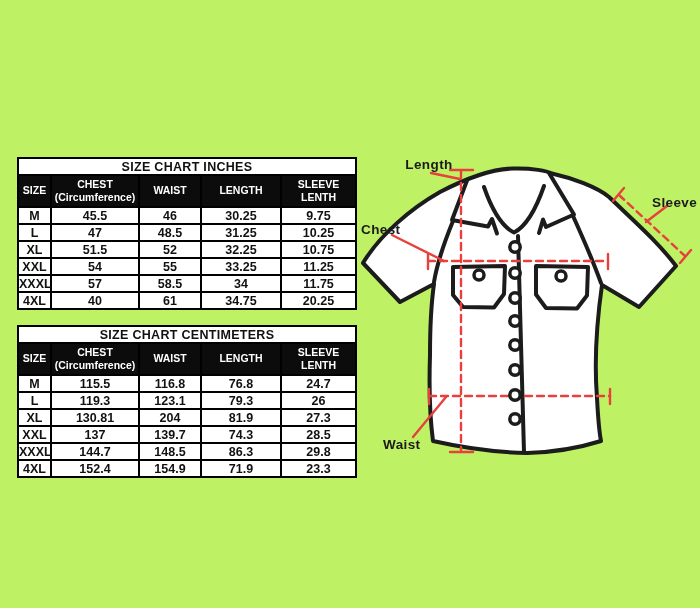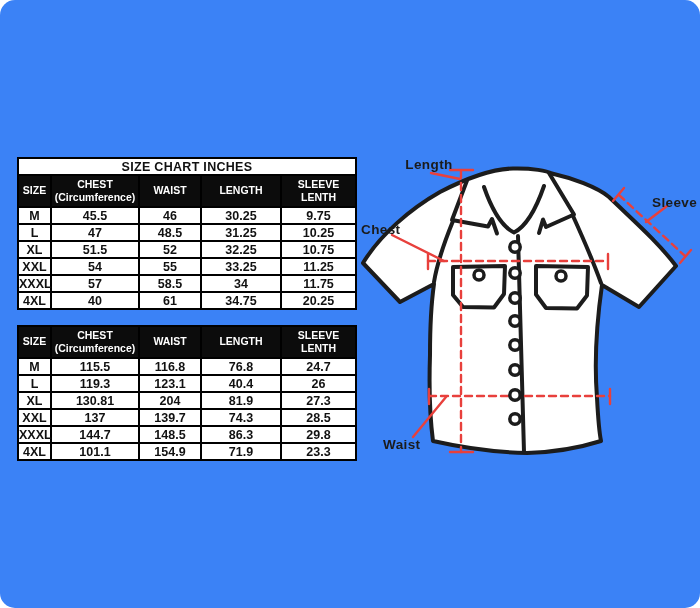--- a/index.html
+++ b/index.html
@@ -1,17 +1,17 @@
 <!DOCTYPE html>
 <html><head>
 <meta charset="utf-8">
 <style>
   html,body{margin:0;padding:0;background:#fff;}
-  .canvas{position:relative;width:700px;height:608px;background:#3b82f6;overflow:hidden;
-          font-family:"Liberation Sans",sans-serif;border-radius:15px;}
+  .canvas{position:relative;width:700px;height:608px;background:#bef264;overflow:hidden;
+          font-family:"Liberation Sans",sans-serif;}
   .sizechart{position:absolute;left:17px;width:338px;border-collapse:collapse;table-layout:fixed;}
   .sizechart.inches{top:157px;}
   .sizechart.cm{top:325px;}
   .sizechart td,.sizechart th{border:2px solid #000;}
   .title-cell{background:#ee1c24;color:#ffffff;font-size:16.5px;font-weight:bold;
               text-align:center;height:23px;letter-spacing:.3px;}
   .sizechart th{background:#0c0c0c;color:#ffffff;font-size:10.5px;font-weight:bold;
                 text-align:center;height:28px;line-height:1.25;white-space:pre-line;padding:1px 0;}
   .sizechart tbody td{font-size:12.5px;font-weight:bold;color:#111;text-align:center;
                       height:15px;padding:0;background:#fff;}
@@ -94,41 +94,44 @@
   <table class="sizechart cm">
     <colgroup>
         <col style="width:33px">
         <col style="width:88px">
         <col style="width:62px">
         <col style="width:80px">
         <col style="width:75px">
       </colgroup>
     <tbody>
       <tr>
+        <td class="title-cell" colspan="5">SIZE CHART CENTIMETERS</td>
+      </tr>
+      <tr>
         <th>SIZE</th>
         <th>CHEST
 (Circumference)</th>
         <th>WAIST</th>
         <th>LENGTH</th>
         <th>SLEEVE LENTH</th>
       </tr>
     </tbody>
     <tbody>
         <tr>
           <td>M</td>
           <td>115.5</td>
           <td>116.8</td>
           <td>76.8</td>
           <td>24.7</td>
         </tr>
         <tr>
           <td>L</td>
           <td>119.3</td>
           <td>123.1</td>
-          <td>40.4</td>
+          <td>79.3</td>
           <td>26</td>
         </tr>
         <tr>
           <td>XL</td>
           <td>130.81</td>
           <td>204</td>
           <td>81.9</td>
           <td>27.3</td>
         </tr>
         <tr>
@@ -140,21 +143,21 @@
         </tr>
         <tr>
           <td>XXXL</td>
           <td>144.7</td>
           <td>148.5</td>
           <td>86.3</td>
           <td>29.8</td>
         </tr>
         <tr>
           <td>4XL</td>
-          <td>101.1</td>
+          <td>152.4</td>
           <td>154.9</td>
           <td>71.9</td>
           <td>23.3</td>
         </tr>
       </tbody>
   </table>
 
   <svg class="shirt-svg" width="345" height="320" viewBox="355 150 345 320">
 
     <g fill="#ffffff" stroke="#1c1c1c" stroke-width="4" stroke-linejoin="round" stroke-linecap="round">

